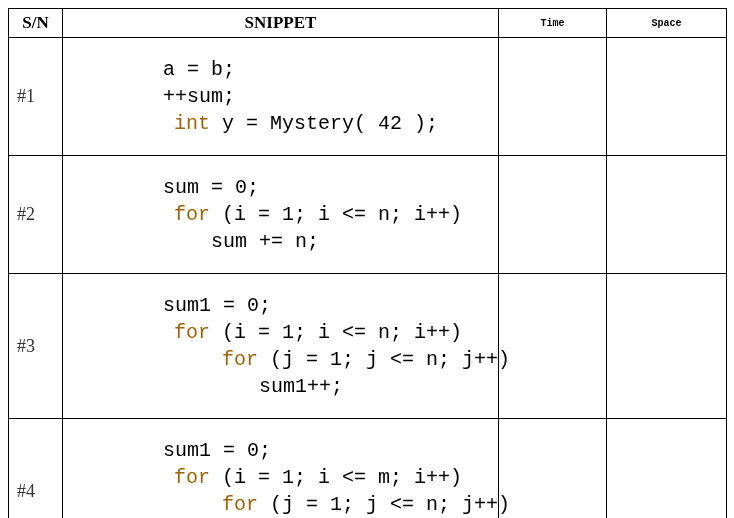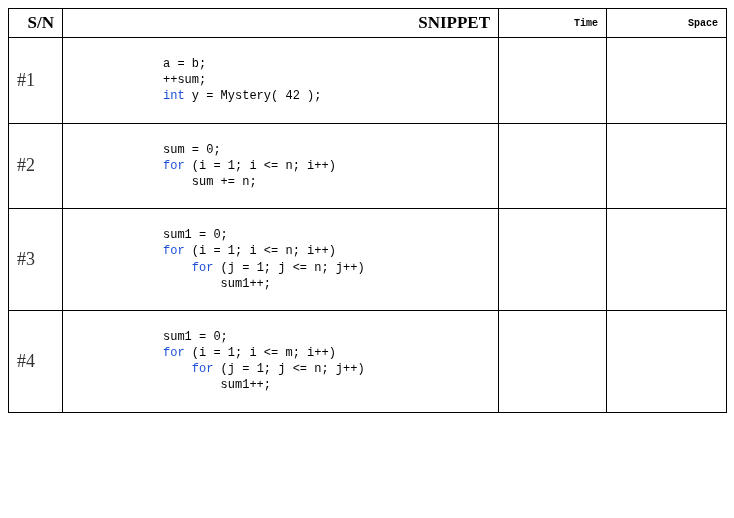--- a/index.html
+++ b/index.html
@@ -12,21 +12,21 @@
   table {
     border-collapse: collapse;
     width: 718px;
     table-layout: fixed;
   }
   th, td {
     border: 1.5px solid #000;
     vertical-align: middle;
   }
   th {
-    text-align: right;
+    text-align: center;
     padding: 4px 8px;
     font-weight: bold;
     font-size: 17px;
     background: #fff;
   }
   th.mono {
     font-family: Consolas, "Courier New", monospace;
     font-weight: bold;
     font-size: 10px;
   }
@@ -42,26 +42,26 @@
   td.snippet {
     padding: 18px 8px 18px 8px;
   }
   td.blank {
     padding: 4px 8px;
   }
   pre.code {
     margin: 0;
     padding-left: 92px;
     font-family: Consolas, "Courier New", monospace;
-    font-size: 12px;
+    font-size: 20px;
     line-height: 1.35;
     white-space: pre;
     color: #000;
   }
-  .kw { color: #1d4ed8; }
+  .kw { color: #a16207; margin-left: 11px; }
 </style>
 </head>
 <body>
 
 <table>
   <colgroup>
     <col class="sn">
       <col class="snip">
       <col class="time">
       <col class="space">

